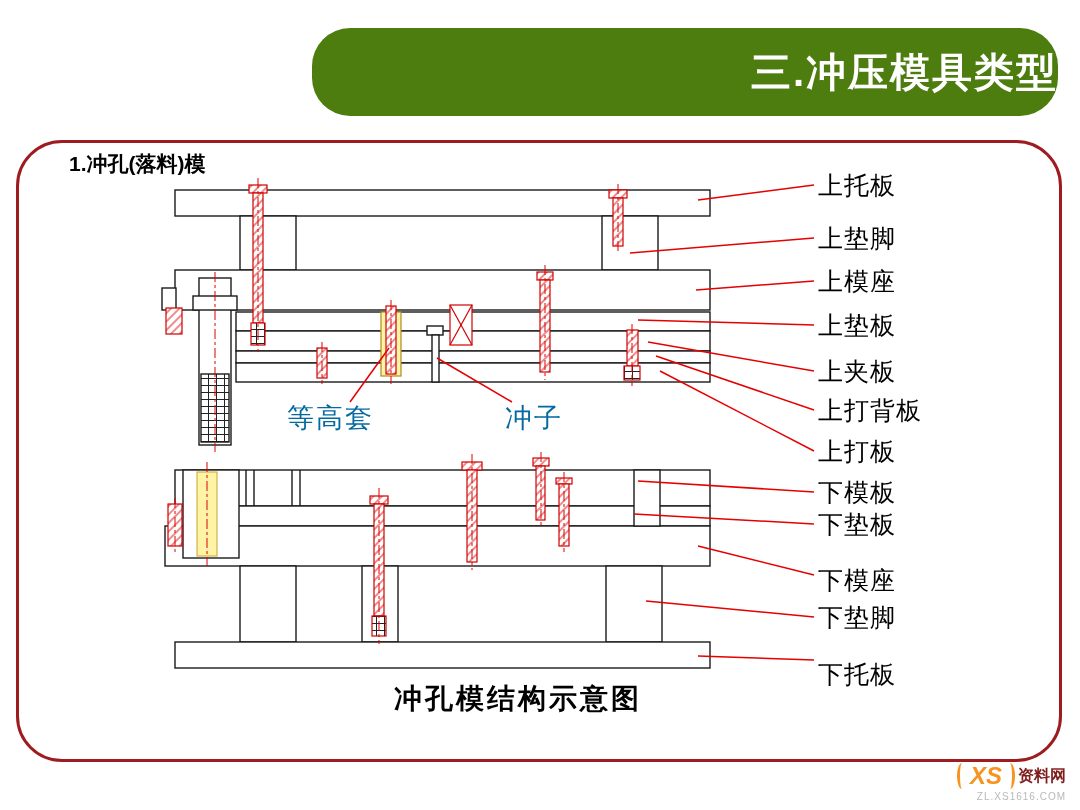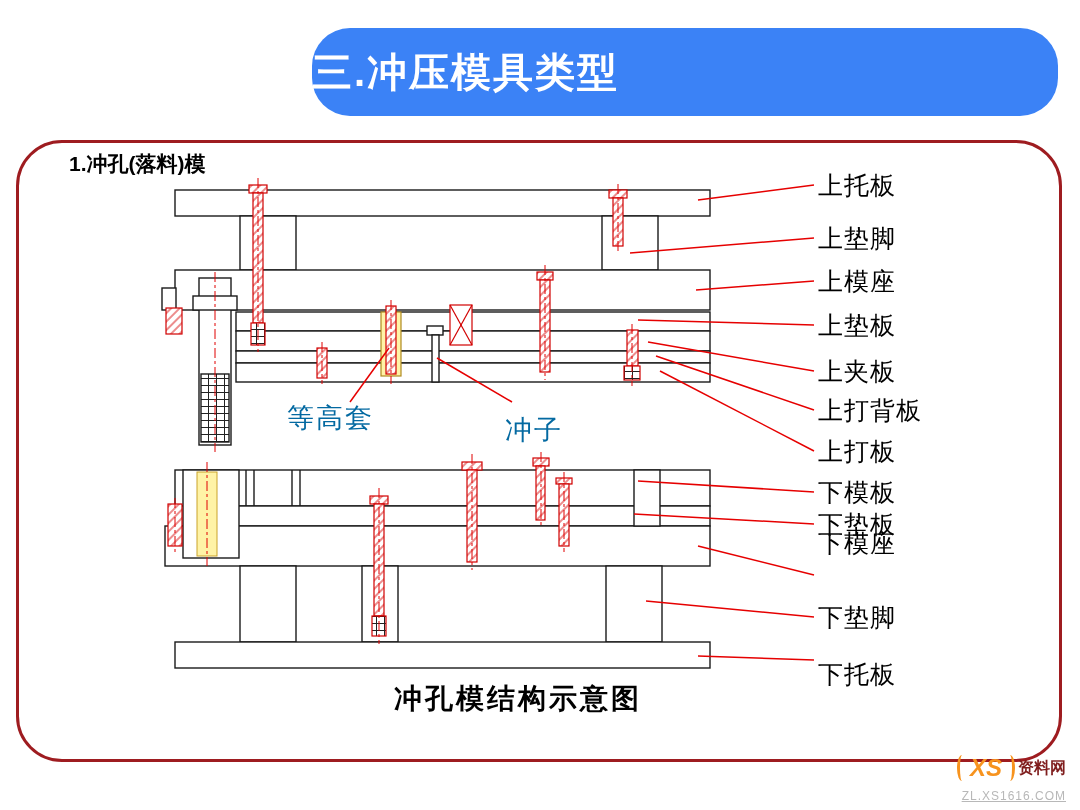--- a/index.html
+++ b/index.html
@@ -2,22 +2,22 @@
 <html><head>
 <meta charset="utf-8">
 <style>
   * { box-sizing: border-box; }
   html,body { margin:0; padding:0; background:#ffffff; }
   body { font-family:"Liberation Sans","DejaVu Sans",sans-serif; }
   .slide { position:relative; width:1080px; height:810px; background:#ffffff; overflow:hidden; }
 
   .banner {
     position:absolute; left:312px; top:28px; width:746px; height:88px;
-    background:#3b82f6; border-radius:38px;
-    display:flex; align-items:center; justify-content:flex-start;
+    background:#4d7c0f; border-radius:38px;
+    display:flex; align-items:center; justify-content:flex-end;
   }
   .banner-title {
     color:#ffffff; font-size:40px; font-weight:bold; letter-spacing:2px;
   }
 
   .panel {
     position:absolute; left:16px; top:140px; width:1046px; height:622px;
     border:3px solid #9e1c20; border-radius:46px; background:#ffffff;
   }
 
@@ -26,43 +26,43 @@
     font-size:21px; font-weight:bold; color:#000;margin-left:39px;
   }
 
   .drawing-svg { position:absolute; left:0; top:0; width:1080px; height:810px; }
 
   .part-label {
     position:absolute; left:818px;
     font-size:25px; color:#000; line-height:26px; white-space:nowrap; letter-spacing:1px;text-align:center;
   }
   .r0{top:172px}.r1{top:225px}.r2{top:268px}.r3{top:312px}.r4{top:358px}.r5{top:397px}
-  .r6{top:438px}.r7{top:479px}.r8{top:511px}.r9{top:530px}.r10{top:604px}.r11{top:661px}
+  .r6{top:438px}.r7{top:479px}.r8{top:511px}.r9{top:567px}.r10{top:604px}.r11{top:661px}
 
   .inner-label {
     position:absolute; font-size:27px; color:#0369a1; white-space:nowrap; letter-spacing:2px;font-family:Liberation Serif, serif;
   }
   .i0{left:287px; top:400px}
-  .i1{left:505px; top:412px}
+  .i1{left:505px; top:400px}
 
   .caption {
     position:absolute; left:394px; top:680px;
     font-size:28px; font-weight:bold; color:#000; letter-spacing:3px;
   }
 
   .watermark {
     position:absolute; right:14px; bottom:8px; text-align:right; line-height:1;
   }
   .wm-row { display:flex; align-items:center; justify-content:flex-end; gap:3px; }
   .wm-arc { display:inline-block; width:10px; height:26px; }
   .wm-arc-l { border-left:3px solid #f7931e; border-radius:50%/50%; }
   .wm-arc-r { border-right:3px solid #f7931e; border-radius:50%/50%; }
   .wm-logo { font-style:italic; font-weight:bold; font-size:24px; color:#f7931e; }
   .wm-name { font-size:16px; font-weight:bold; color:#7f1d1d; }
-  .wm-url { margin-top:9px; font-size:12px; color:#b8b8b8; letter-spacing:1px;text-decoration:underline; }
+  .wm-url { margin-top:3px; font-size:10px; color:#b8b8b8; letter-spacing:1px; }
 </style>
 </head>
 <body>
 
 <div class="slide">
 
   <div class="banner">
     <span class="banner-title">三.冲压模具类型</span>
   </div>
 

